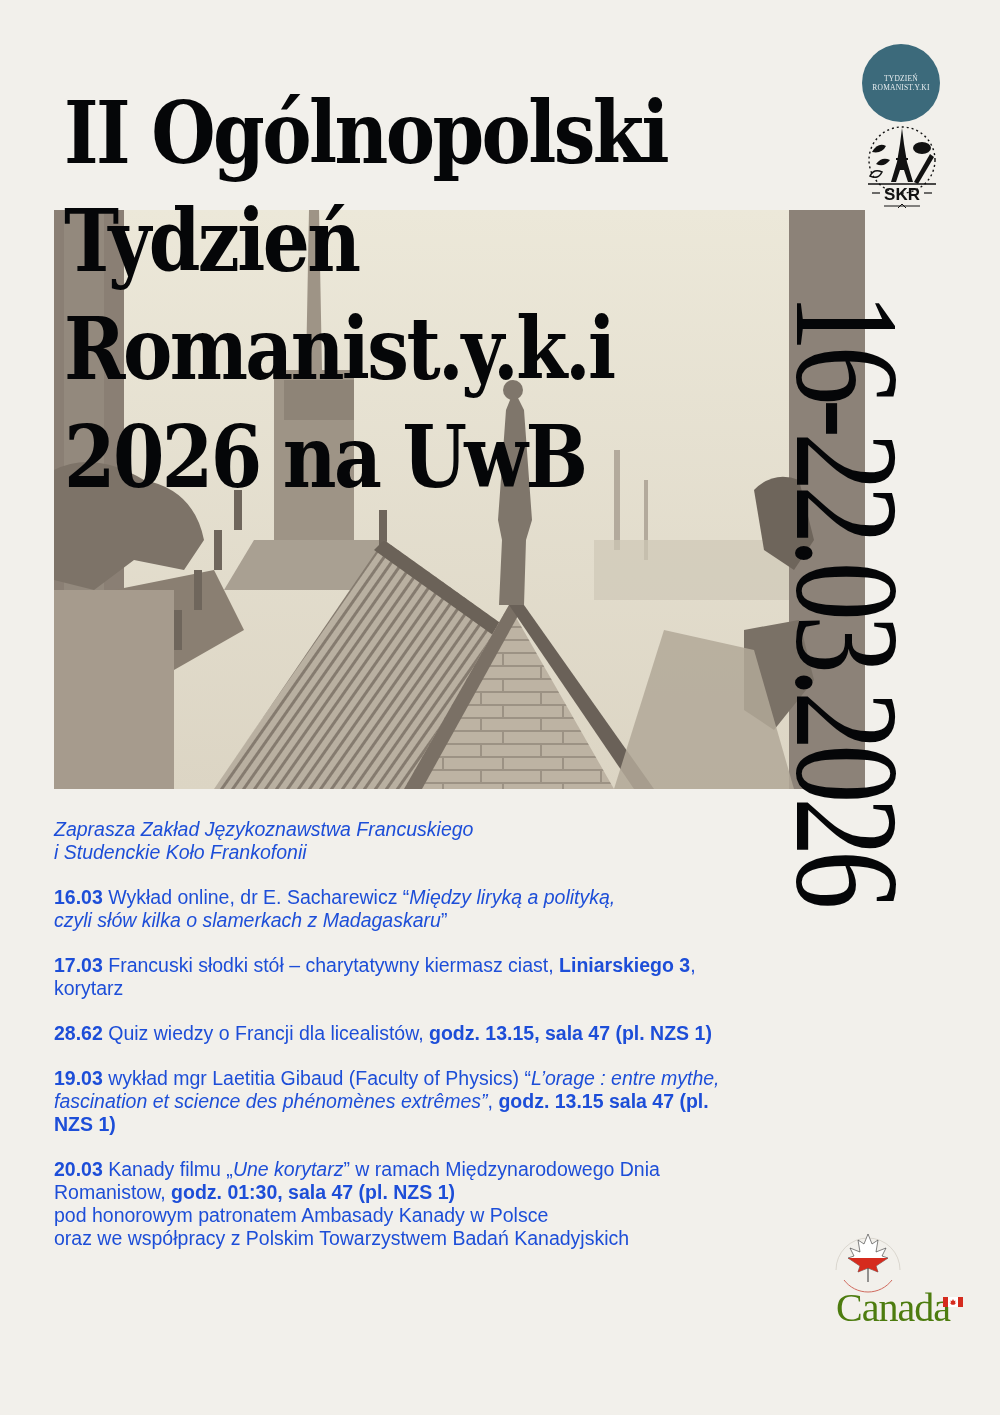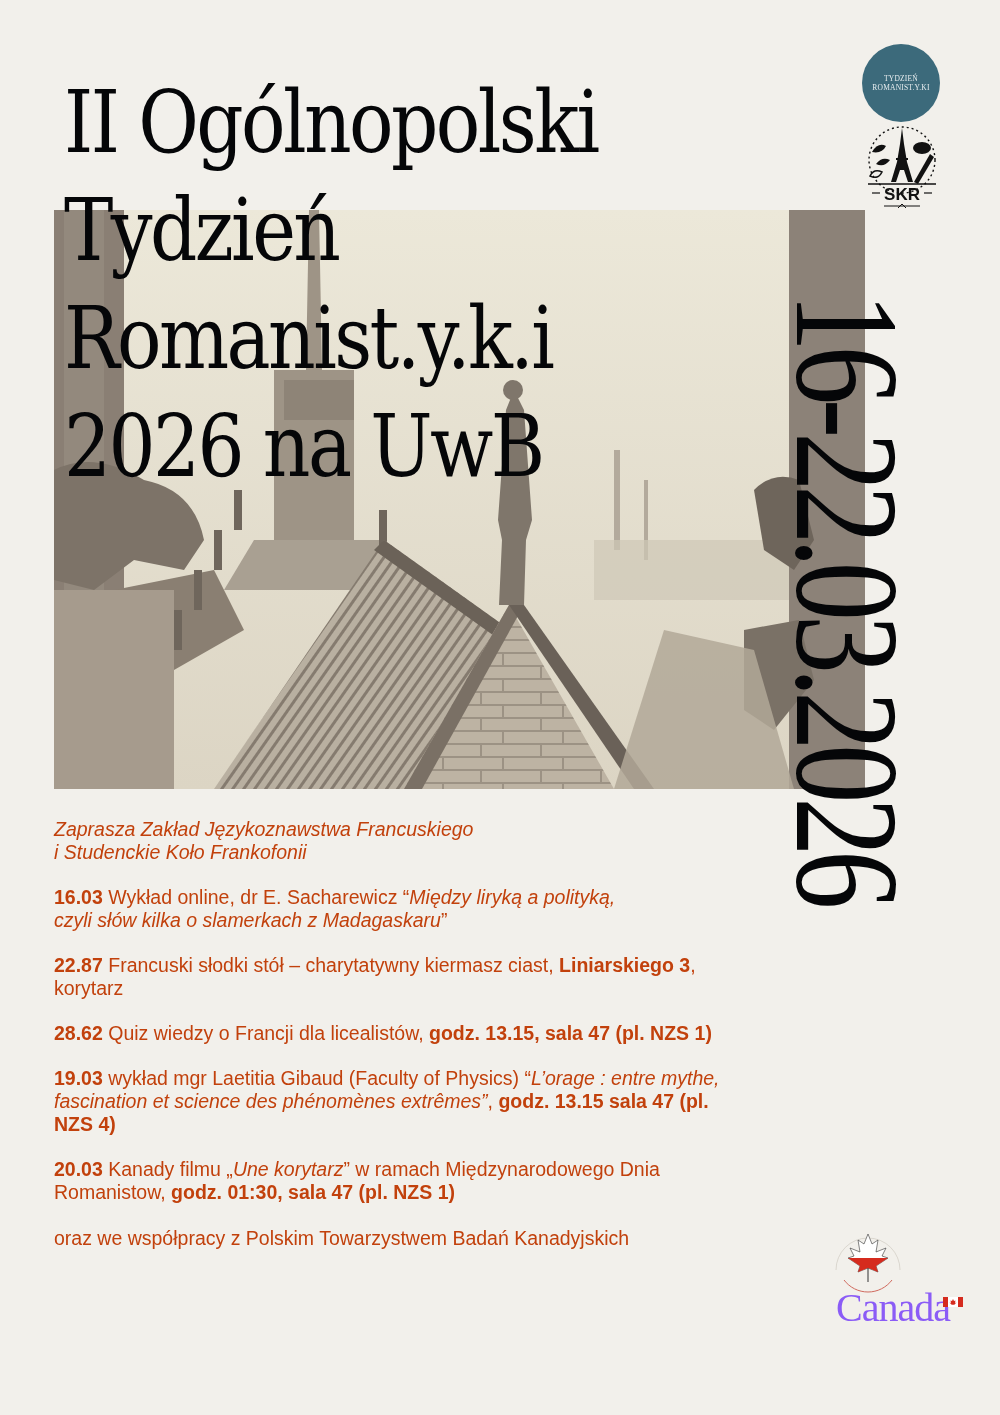--- a/index.html
+++ b/index.html
@@ -6,22 +6,22 @@
     html, body { width: 1000px; height: 1415px; background: #f2f0eb; overflow: hidden; }
     body { position: relative; font-family: "Liberation Sans", sans-serif; color: #0b0b0c; }
 
     .photo {
       position: absolute; left: 54px; top: 210px; width: 811px; height: 579px;
       overflow: hidden; background: #e9e4d4;
     }
     .photo svg { width: 100%; height: 100%; display: block; }
 
     .title {
-      position: absolute; left: 64px; top: 68px; width: 740px;
-      font-family: "DejaVu Serif", serif; font-weight: normal;
+      position: absolute; left: 64px; top: 79px; width: 740px;
+      font-family: "DejaVu Serif", serif; font-weight: bold;
       font-size: 86px; line-height: 108px; letter-spacing: -3px;
       color: #050608; z-index: 2;
     }
     .title div { white-space: nowrap; transform: scaleX(0.86); transform-origin: left center; }
 
     .date-vertical {
       position: absolute; left: 846px; top: 598px; z-index: 3;
       width: 0; height: 0;
     }
     .date-vertical span {
@@ -36,31 +36,31 @@
     .logo-circle {
       position: absolute; left: 862px; top: 44px; width: 78px; height: 78px; border-radius: 50%;
       background: #3c6a7b; color: #e8eef0; display: flex; flex-direction: column;
       align-items: center; justify-content: center; text-align: center;
       font-family: "Liberation Serif", serif; font-size: 7.5px; line-height: 9px; letter-spacing: 0.2px;
     }
     .logo-skr { position: absolute; left: 858px; top: 122px; width: 88px; height: 92px; }
 
     .content {
       position: absolute; left: 54px; top: 818px; width: 780px; font-size: 19.5px; line-height: 23px;
-      color: #c2410c;
+      color: #1d4ed8;
     }
     .content p { margin-bottom: 22px; }
     .content em { font-style: italic; }
     .content b { font-weight: bold; }
     .intro { font-style: italic; }
 
     .apec { position: absolute; left: 828px; top: 1222px; width: 80px; height: 72px; }
     .canada {
       position: absolute; left: 836px; top: 1288px; font-family: "Liberation Serif", serif;
-      font-size: 40px; line-height: 1; letter-spacing: -1px; color: #8b5cf6;
+      font-size: 40px; line-height: 1; letter-spacing: -1px; color: #4d7c0f;
     }
     .canada-flag { position: absolute; left: 943px; top: 1297px; width: 20px; height: 10px; }
   </style>
 </head>
 <body>
 
 <div class="photo">
   <svg viewBox="0 0 811 579" preserveAspectRatio="none">
     <defs>
       <linearGradient id="sky" x1="0" y1="0" x2="0" y2="1">
@@ -159,38 +159,38 @@
     <span>Zaprasza Zakład Językoznawstwa Francuskiego</span><br>
     <span>i Studenckie Koło Frankofonii</span>
   </p>
 
   <p>
     <b>16.03</b><span> Wykład online, dr E. Sacharewicz “</span><em>Między liryką a polityką,</em><br>
     <em>czyli słów kilka o slamerkach z Madagaskaru</em><span>”</span><br>
   </p>
 
   <p>
-    <b>22.87</b><span> Francuski słodki stół – charytatywny kiermasz ciast, </span><b>Liniarskiego 3</b><span>,</span><br>
+    <b>17.03</b><span> Francuski słodki stół – charytatywny kiermasz ciast, </span><b>Liniarskiego 3</b><span>,</span><br>
     <span>korytarz</span>
   </p>
 
   <p>
     <b>28.62</b><span> Quiz wiedzy o Francji dla licealistów, </span><b>godz. 13.15, sala 47 (pl. NZS 1)</b>
   </p>
 
   <p>
     <b>19.03</b><span> wykład mgr Laetitia Gibaud (Faculty of Physics) “</span><em>L’orage : entre mythe,</em><br>
     <em>fascination et science des phénomènes extrêmes”</em><span>, </span><b>godz. 13.15 sala 47  (pl.</b><br>
-    <b>NZS 4)</b>
+    <b>NZS 1)</b>
   </p>
 
   <p>
     <b>20.03</b><span> Kanady filmu „</span><em>Une korytarz</em><span>”  w ramach Międzynarodowego Dnia</span><br>
     <span>Romanistow, </span><b>godz. 01:30, sala 47 (pl. NZS 1)</b><br>
-    <br>
+    <span>pod honorowym patronatem Ambasady Kanady w Polsce</span><br>
     <span>oraz we współpracy z Polskim Towarzystwem Badań Kanadyjskich</span>
   </p>
 </div>
 
 <svg class="apec" viewBox="0 0 80 72">
   <path d="M8 48 A32 32 0 1 1 72 48" fill="none" stroke="#c9c4bb" stroke-width="0.6"></path>
   <path d="M16 58 A30 30 0 0 0 64 58" fill="none" stroke="#d06a5e" stroke-width="1"></path>
   <path d="M40 12 L44 22 L50 18 L48 30 L58 26 L54 34 L60 36 L48 44 L50 50 L40 46 L30 50 L32 44 L20 36 L26 34 L22 26 L32 30 L30 18 L36 22 Z" fill="#fff" stroke="#333" stroke-width="0.6"></path>
   <path d="M20 36 L60 36 L48 44 L50 50 L40 46 L30 50 L32 44 Z" fill="#d52b1e"></path>
   <line x1="40" y1="46" x2="40" y2="60" stroke="#333" stroke-width="1"></line>

